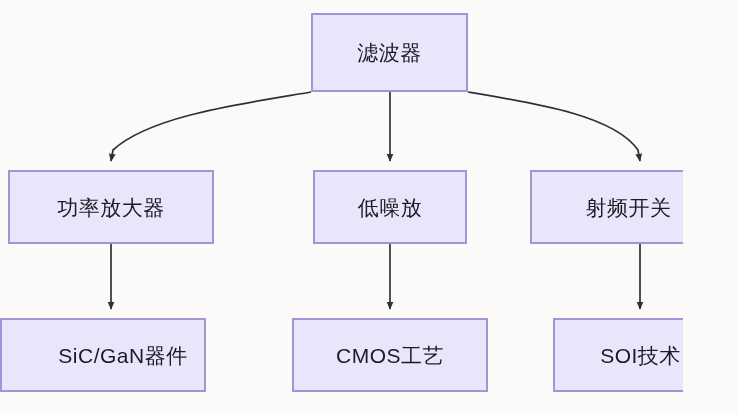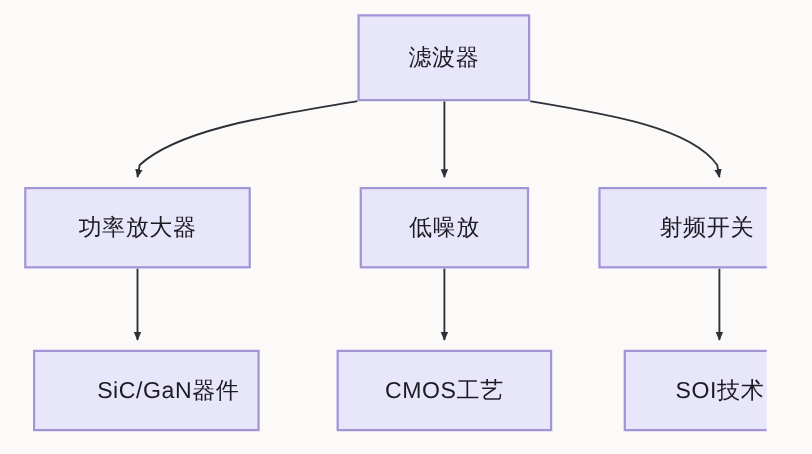--- a/index.html
+++ b/index.html
@@ -7,21 +7,20 @@
     padding: 0;
     background: #fbfaf9;
   }
   #canvas {
     position: relative;
     width: 683px;
     height: 413px;
     background: #fbfaf9;
     font-family: "Liberation Sans", "DejaVu Sans", sans-serif;
     overflow: hidden;
-    margin-left: 14px;
   }
   .edge-layer {
     position: absolute;
     left: 0;
     top: 0;
     width: 738px;
     height: 413px;
     pointer-events: none;
   }
   .node {
@@ -39,21 +38,21 @@
   }
   .node-label {
     display: block;
     line-height: 1;
   }
   
   #node-filter      { left: 311px; top: 13px;  width: 157px; height: 79px; }
   #node-pa          { left: 8px;   top: 170px; width: 206px; height: 74px; }
   #node-lna         { left: 313px; top: 170px; width: 154px; height: 74px; }
   #node-rfsw        { left: 530px; top: 170px; width: 175px; height: 74px; padding-left: 22px; }
-  #node-sic-gan     { left: 16px;   top: 318px; width: 206px; height: 74px; padding-left: 40px; }
+  #node-sic-gan     { left: 0;   top: 318px; width: 206px; height: 74px; padding-left: 40px; }
   #node-cmos        { left: 292px; top: 318px; width: 196px; height: 74px; }
   #node-soi         { left: 553px; top: 318px; width: 175px; height: 74px; }
 </style>
 </head>
 <body>
 
 <div id="canvas">
 
   <svg class="edge-layer" viewBox="0 0 738 413" width="738" height="413">
     <defs>

